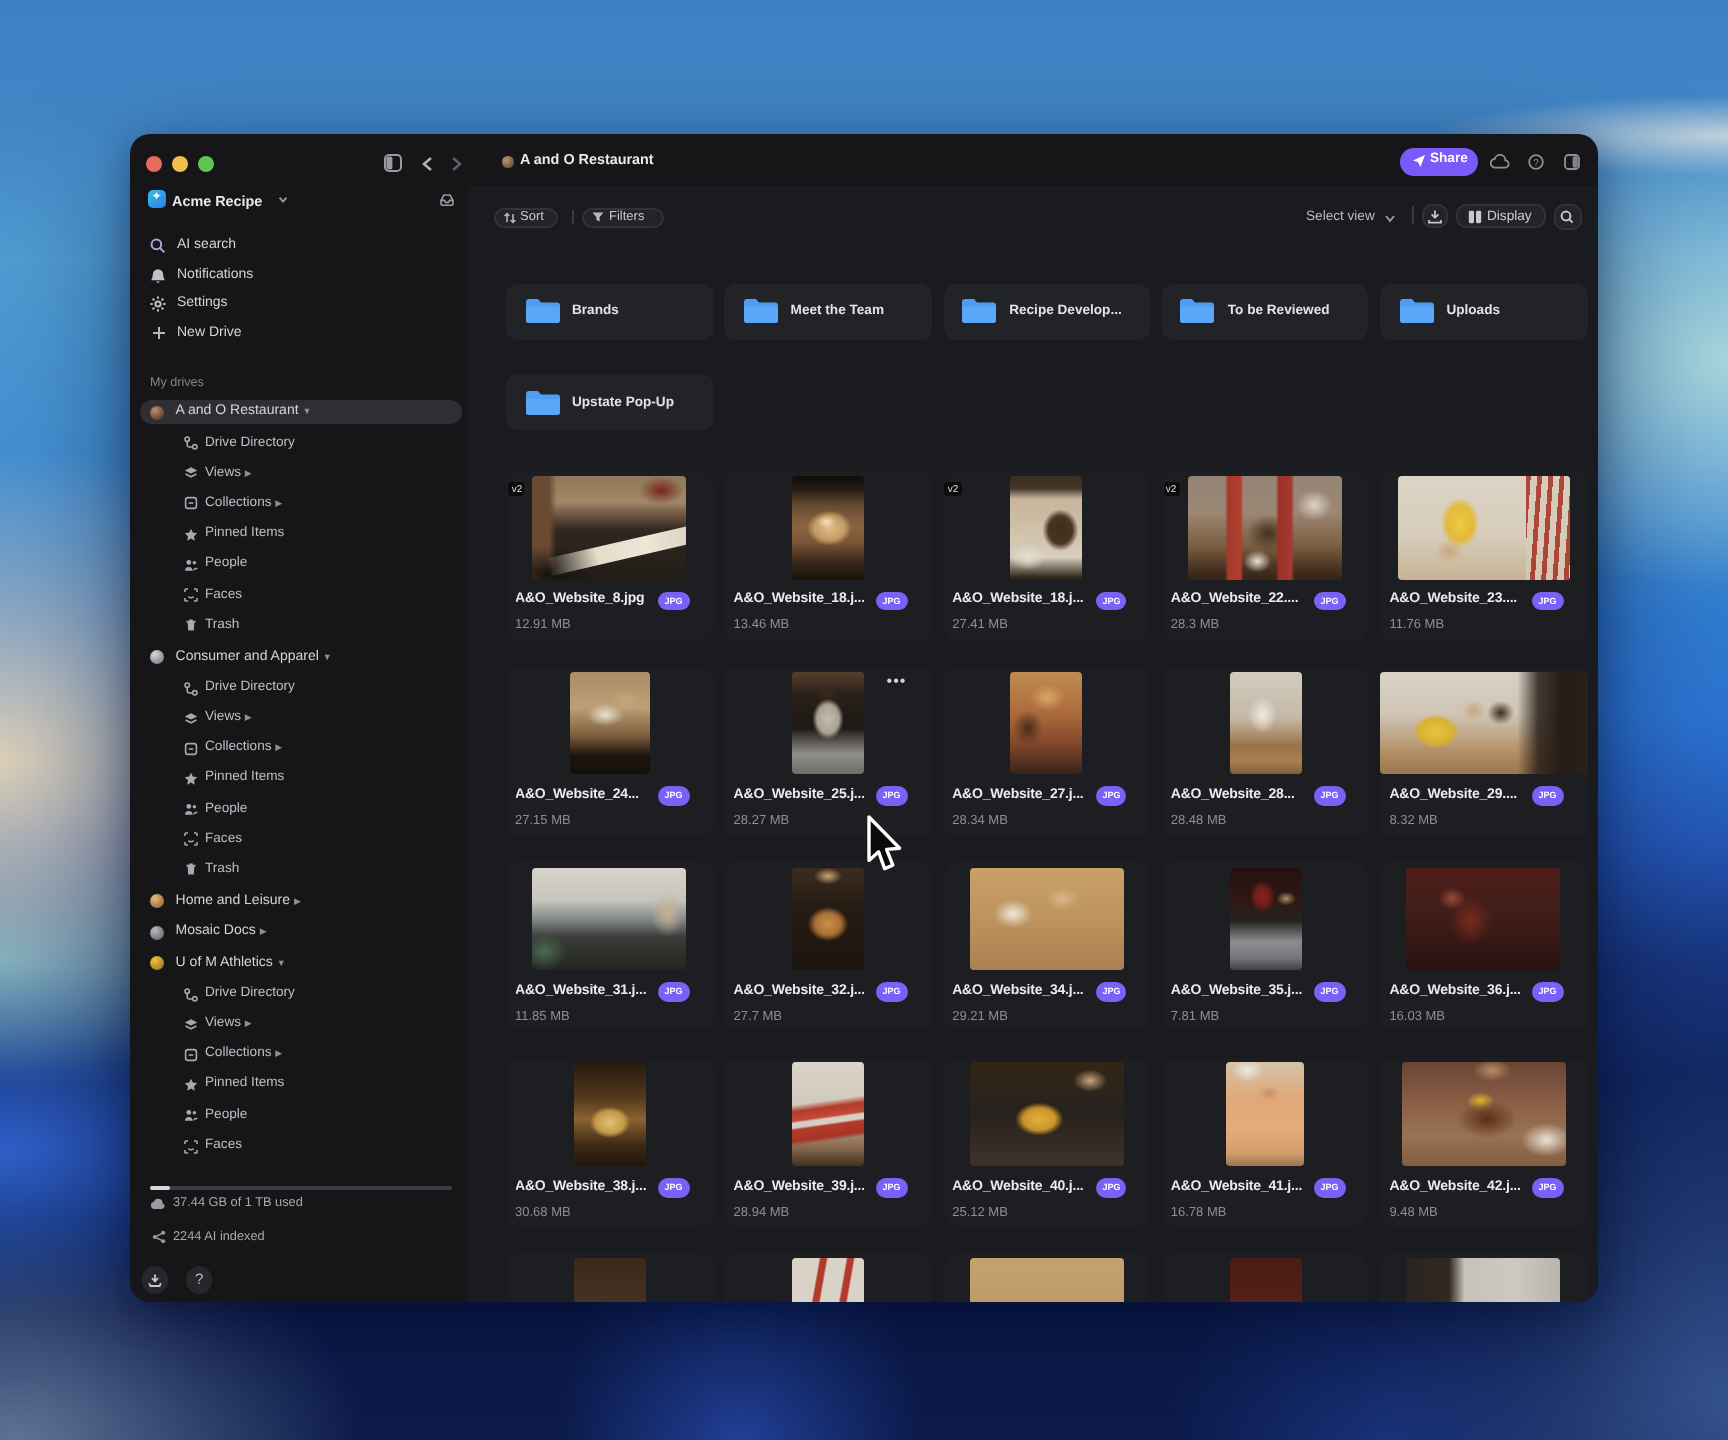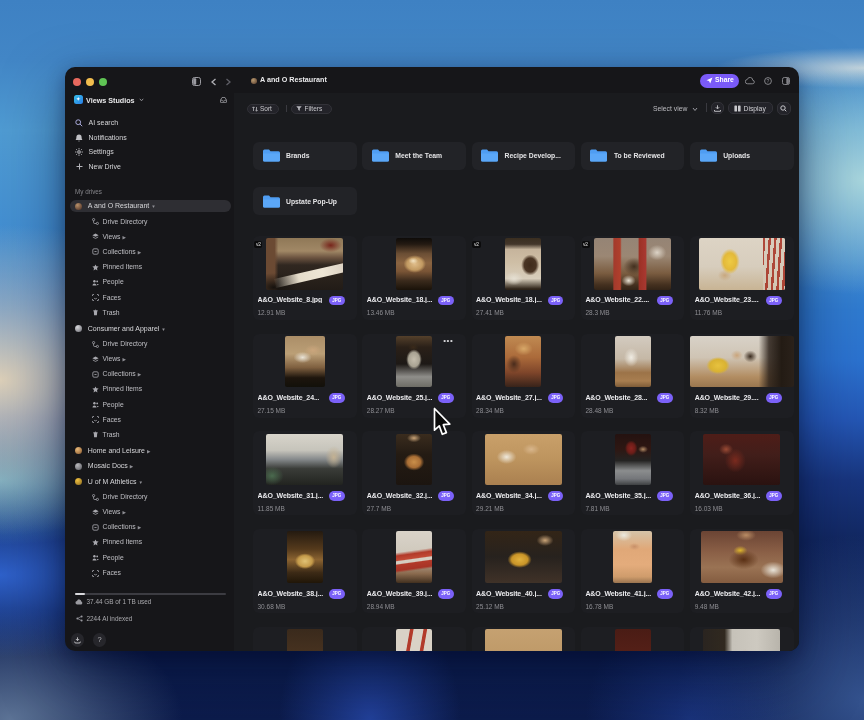--- a/index.html
+++ b/index.html
@@ -300,21 +300,21 @@
       </div>
 <div class="abs v2" style="left:407.40000000000003px;top:174.0px;">
         <div class="v2t">v2</div>
       </div>
 <div class="abs v2" style="left:516.6999999999999px;top:174.0px;">
         <div class="v2t">v2</div>
       </div>
 <div class="abs" style="left:378.3px;top:268.6px;font-size:8px;color:#d5d5d8;letter-spacing:0.5px;">•••</div>
 <div class="abs" style="left:8.5px;top:27.5px;width:9.5px;height:9.5px;border-radius:2.5px;background:linear-gradient(135deg,#37c0e8,#2a7de8);"></div>
 <div class="abs" style="left:10.5px;top:29.0px;width:5.5px;height:6px;color:#fff;font-size:6px;line-height:6px;text-align:center;">✦</div>
-<div class="abs" style="left:21.0px;top:28.799999999999997px;font-size:7.2px;font-weight:bold;color:#e8e8ea;">Views Studios</div>
+<div class="abs" style="left:21.0px;top:28.799999999999997px;font-size:7.2px;font-weight:bold;color:#e8e8ea;">Acme Recipe</div>
 <svg class="abs" style="left:73.5px;top:31.0px;" width="5" height="4" viewBox="0 0 5 4">
         <path d="M0.8 0.8 L2.5 2.8 L4.2 0.8" stroke="#9a9aa0" stroke-width="0.9" fill="none"></path>
       </svg>
 <svg class="abs" style="left:154.5px;top:29.5px;" width="7" height="6" viewBox="0 0 7 6">
         <path d="M0.5 3.2 L2 0.5 H5 L6.5 3.2 V5 a0.6 0.6 0 0 1 -0.6 0.6 H1.1 A0.6 0.6 0 0 1 0.5 5 Z M0.5 3.2 H2.2 L2.8 4.2 H4.2 L4.8 3.2 H6.5" fill="none" stroke="#9a9aa0" stroke-width="0.8"></path>
       </svg>
 <svg class="abs" style="left:10.0px;top:52.0px;" width="8" height="8" viewBox="0 0 8 8">
         <circle cx="3.2" cy="3.2" r="2.4" fill="none" stroke="#a8a8d8" stroke-width="1"></circle>
         <path d="M5 5 L7.2 7.2" stroke="#a8a8d8" stroke-width="1"></path>
       </svg>

